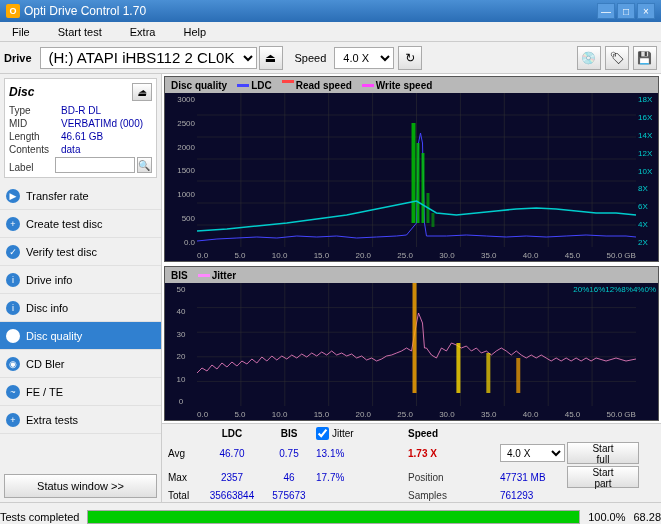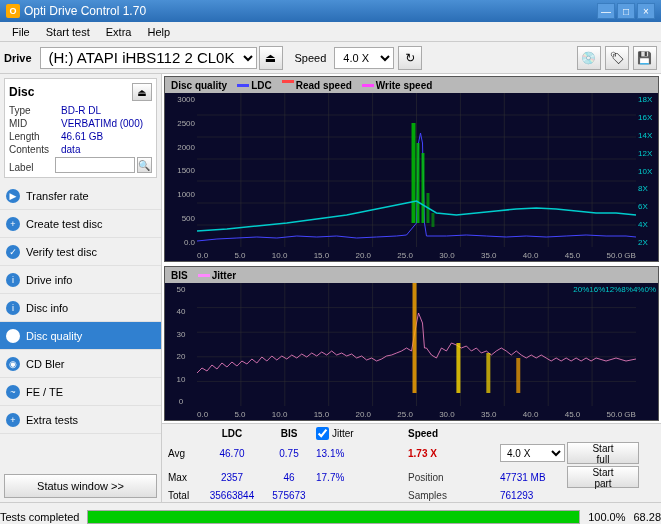--- a/index.html
+++ b/index.html
@@ -6,40 +6,40 @@
     body { width: 661px; height: 524px; font-family: 'Segoe UI', Tahoma, sans-serif; font-size: 11px; background: #f0f0f0; overflow: hidden; }
 
     
     .title-bar { background: linear-gradient(to bottom, #4a8fd4, #2a6db5); height: 22px; display: flex; align-items: center; justify-content: space-between; padding: 0 6px; color: white; font-size: 12px; }
     .title-bar-left { display: flex; align-items: center; gap: 4px; }
     .title-bar-icon { width: 14px; height: 14px; background: #ffaa00; border-radius: 2px; display: flex; align-items: center; justify-content: center; font-size: 9px; color: white; font-weight: bold; }
     .title-bar-controls { display: flex; gap: 2px; }
     .title-btn { width: 18px; height: 16px; background: #5a9de0; border: 1px solid #3a7dc0; color: white; font-size: 10px; display: flex; align-items: center; justify-content: center; cursor: pointer; }
 
     
-    .menu-bar { background: #f0f0f0; height: 20px; display: flex; align-items: center; padding: 0 4px; border-bottom: 1px solid #ccc; font-size: 11px; }
+    .menu-bar { background: #f0f0f0; height: 20px; display: flex; align-items: center; padding: 0 4px; border-bottom: 1px solid #ccc; font-size: 11px; gap: 12px; }
     .menu-item { padding: 2px 8px; cursor: pointer; }
 
     
     .toolbar { background: #f0f0f0; height: 32px; display: flex; align-items: center; padding: 2px 4px; border-bottom: 1px solid #ccc; gap: 4px; }
     .toolbar-label { font-size: 11px; font-weight: bold; margin-right: 4px; }
     .drive-select-wrapper { display: flex; align-items: center; gap: 2px; }
     .drive-select { height: 22px; font-size: 15px; border: 1px solid #aaa; background: white; padding: 0 4px; min-width: 200px; }
     .toolbar-icon-btn { width: 24px; height: 24px; border: 1px solid #aaa; background: linear-gradient(to bottom, #fff, #e0e0e0); display: flex; align-items: center; justify-content: center; cursor: pointer; font-size: 12px; }
     .speed-label { font-size: 11px; margin-left: 8px; margin-right: 4px; }
     .speed-select { height: 22px; font-size: 11px; border: 1px solid #aaa; background: white; padding: 0 4px; width: 60px; }
     .spacer { flex: 1; }
 
     
     .main-content { display: flex; height: calc(524px - 22px - 20px - 32px - 22px); }
 
     
     .sidebar { width: 162px; background: #f0f0f0; border-right: 1px solid #ccc; display: flex; flex-direction: column; overflow: hidden; }
     .disc-panel { background: white; border: 1px solid #ccc; margin: 4px; padding: 4px; }
-    .disc-header { display: flex; align-items: center; justify-content: space-between; margin-bottom: 4px; }
+    .disc-header { display: flex; align-items: center; justify-content: space-between; margin-bottom: 4px; font-style: italic; }
     .disc-title { font-size: 12px; font-weight: bold; }
     .disc-eject-btn { width: 20px; height: 18px; border: 1px solid #aaa; background: linear-gradient(to bottom, #fff, #ddd); display: flex; align-items: center; justify-content: center; font-size: 10px; cursor: pointer; }
     .disc-info-row { display: flex; font-size: 10px; margin-bottom: 2px; }
     .disc-info-label { width: 52px; color: #333; }
     .disc-info-value { color: #00a; flex: 1; }
     .disc-info-value.data { color: #00a; }
     .label-row { display: flex; align-items: flex-end; gap: 2px; font-size: 10px; }
     .label-input { width: 80px; height: 16px; border: 1px solid #aaa; font-size: 10px; padding: 0 2px; }
     .label-btn { width: 18px; height: 16px; border: 1px solid #aaa; background: linear-gradient(to bottom, #fff, #ddd); display: flex; align-items: center; justify-content: center; font-size: 10px; cursor: pointer; }
 

